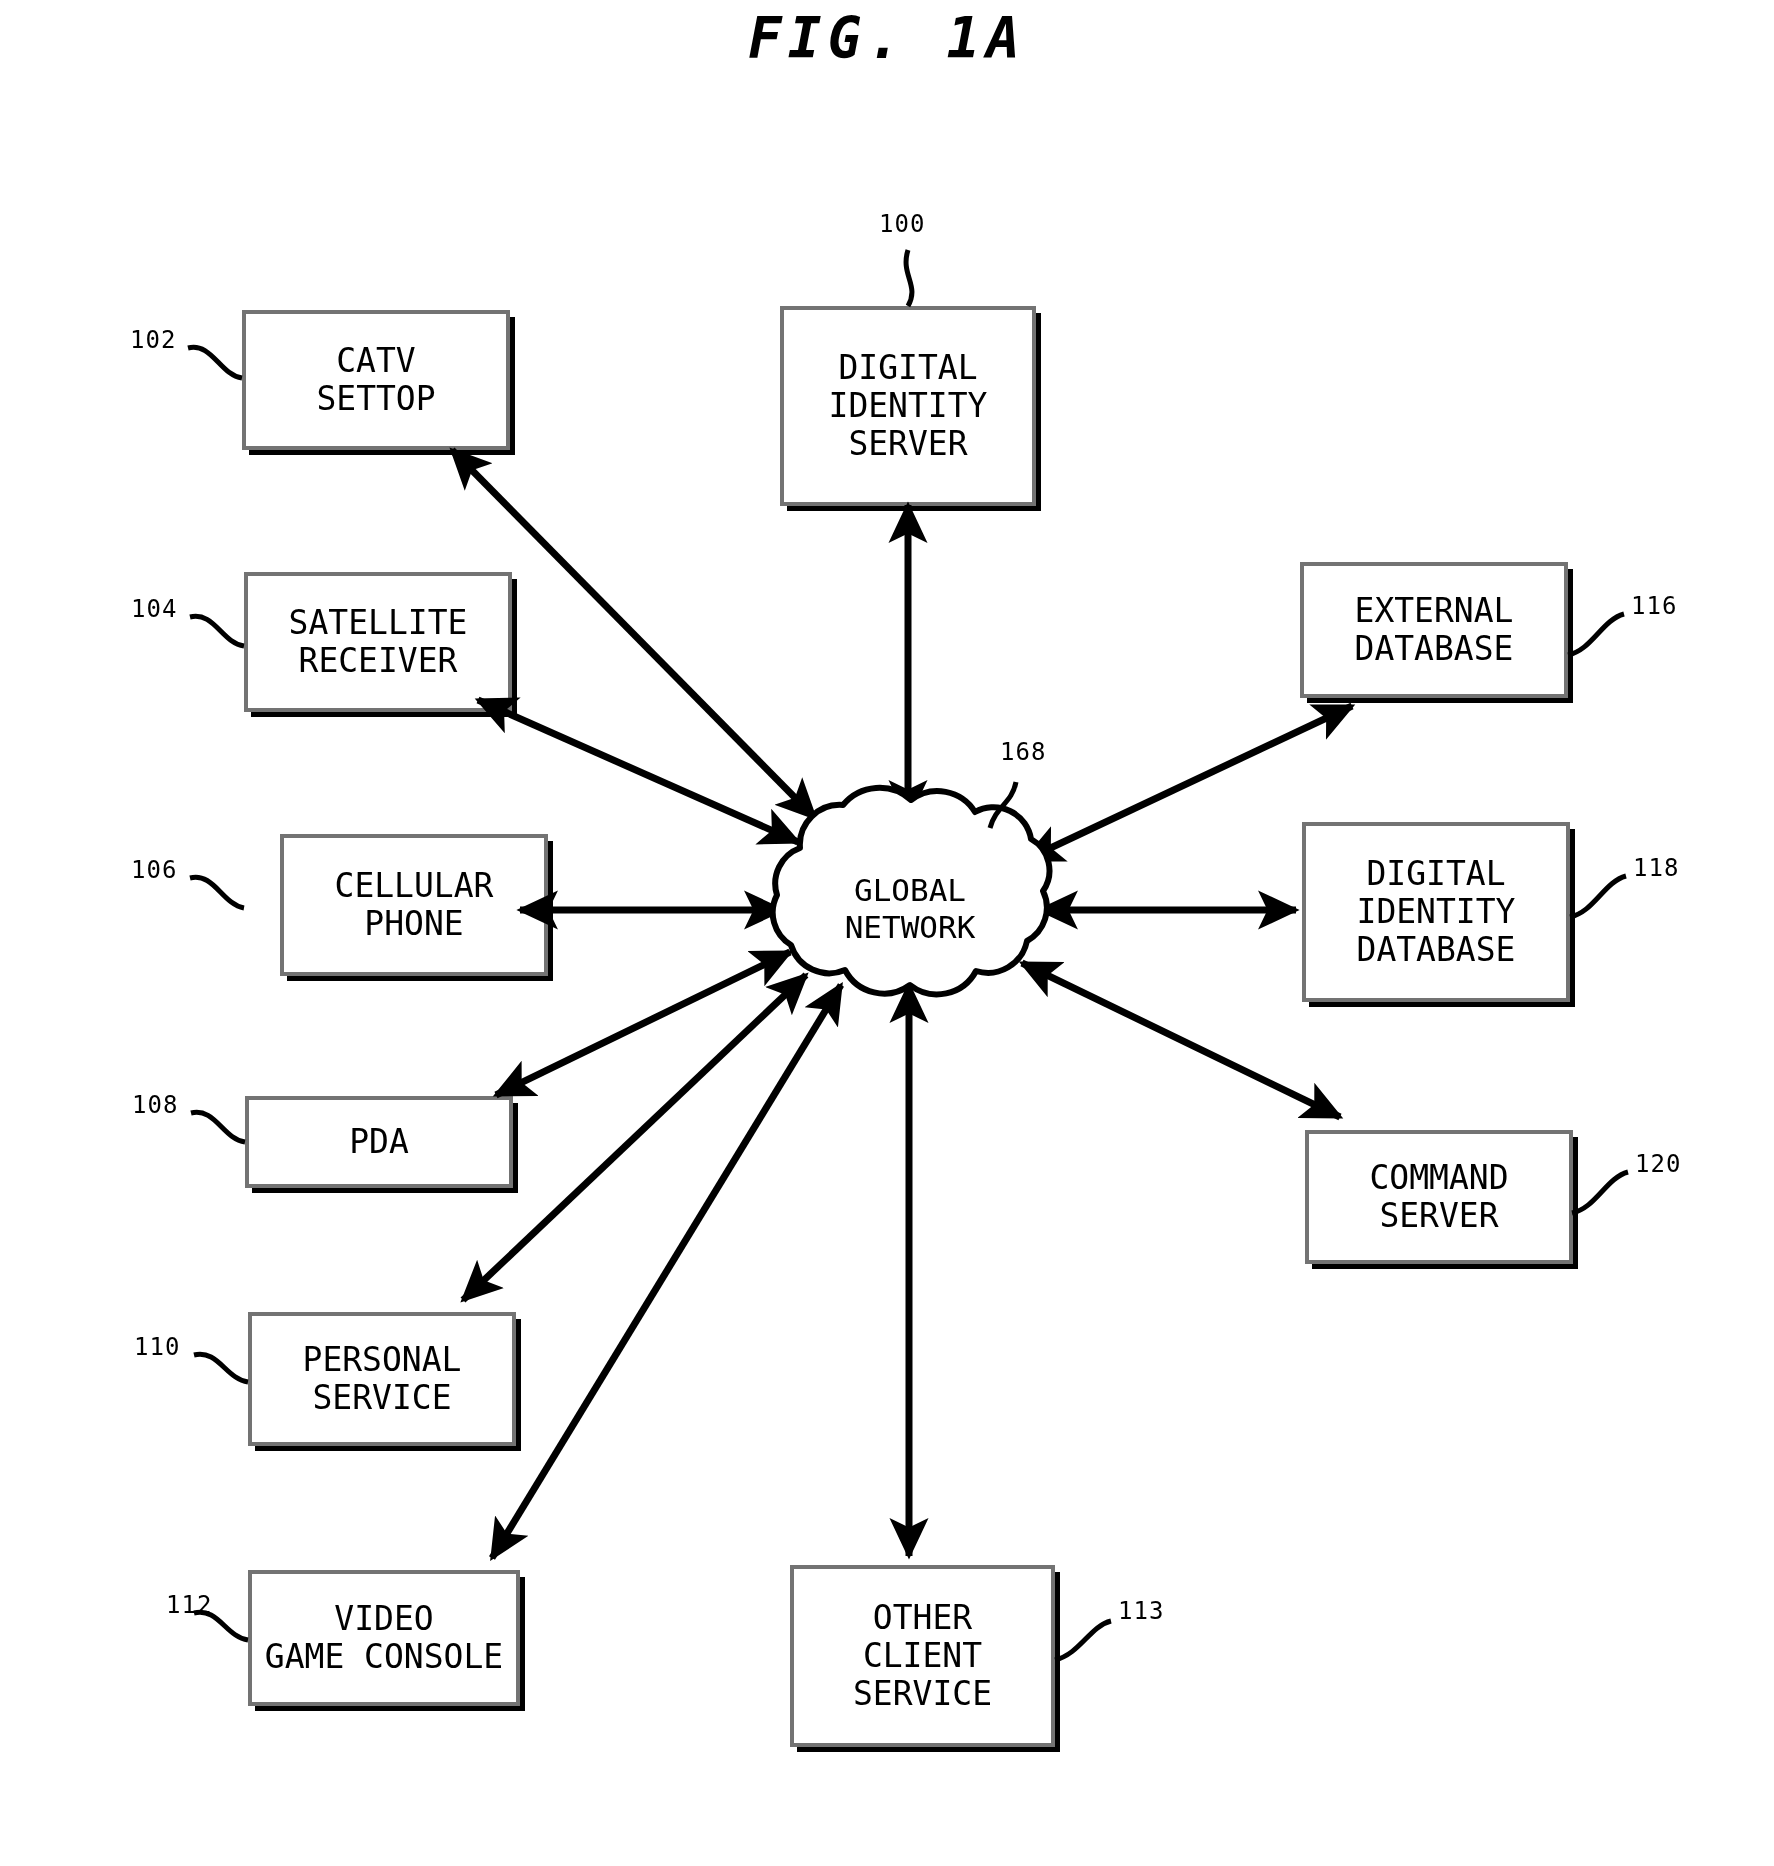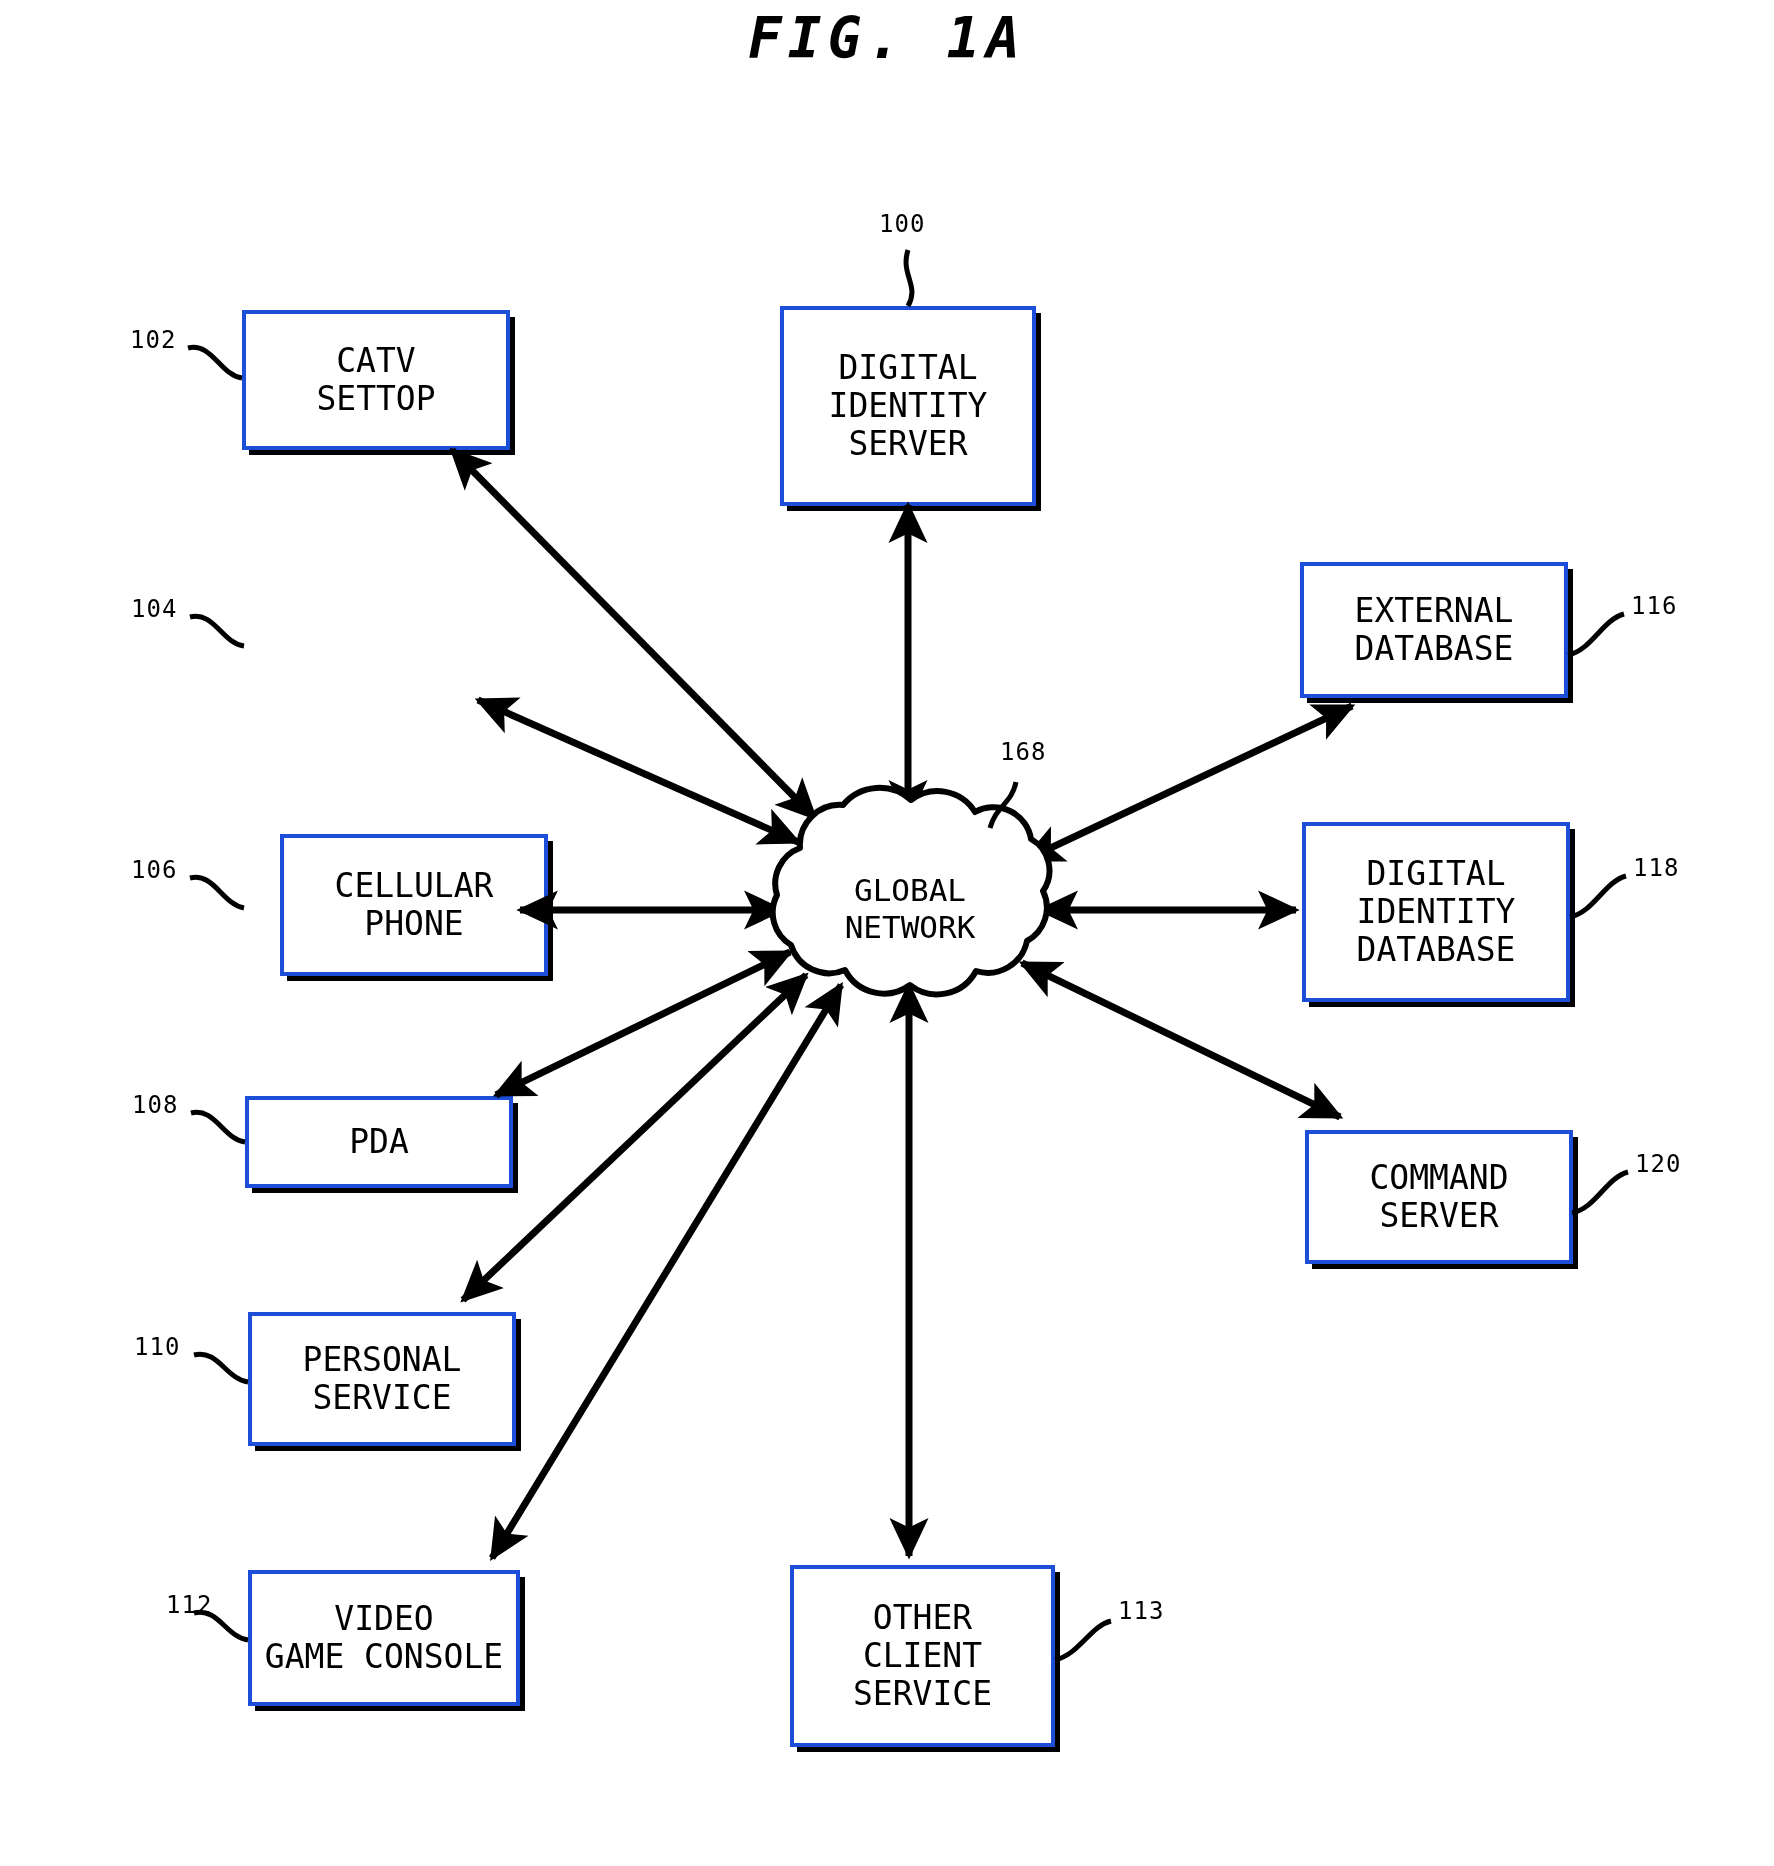--- a/index.html
+++ b/index.html
@@ -28,21 +28,21 @@
     text-align: center;
     font-family: "DejaVu Sans Mono", "Liberation Mono", monospace;
     font-style: italic;
     font-weight: bold;
     font-size: 56px;
     letter-spacing: 6px;
   }
   
   .node-box {
     position: absolute;
-    border: 4px solid #1d4ed8;
+    border: 4px solid #737373;
     background: #fff;
     box-sizing: border-box;
     display: flex;
     align-items: center;
     justify-content: center;
     box-shadow: 6px 6px 0 -1px #000;
   }
   .node-label {
     font-family: "DejaVu Sans Mono", "Liberation Mono", monospace;
     font-size: 33px;
@@ -143,20 +143,24 @@
     <div class="node-label">DIGITAL
 IDENTITY
 SERVER</div>
   </div>
 
   <div class="node-box" style="left:242px; top:310px; width:268px; height:140px;">
     <div class="node-label">CATV
 SETTOP</div>
   </div>
 
+  <div class="node-box" style="left:244px; top:572px; width:268px; height:140px;">
+    <div class="node-label">SATELLITE
+RECEIVER</div>
+  </div>
 
   <div class="node-box" style="left:244px; top:834px; width:268px; height:142px;margin-left:36px;">
     <div class="node-label">CELLULAR
 PHONE</div>
   </div>
 
   <div class="node-box" style="left:245px; top:1096px; width:268px; height:92px;">
     <div class="node-label">PDA</div>
   </div>
 

